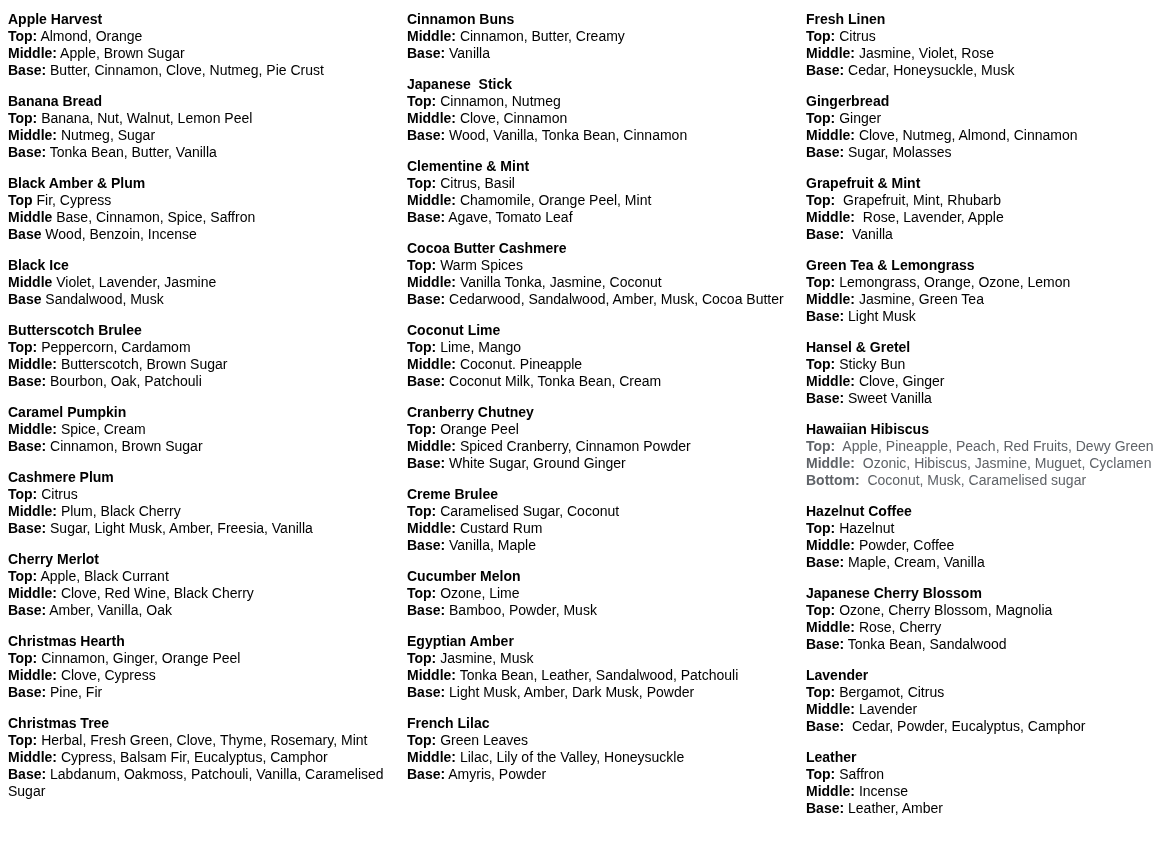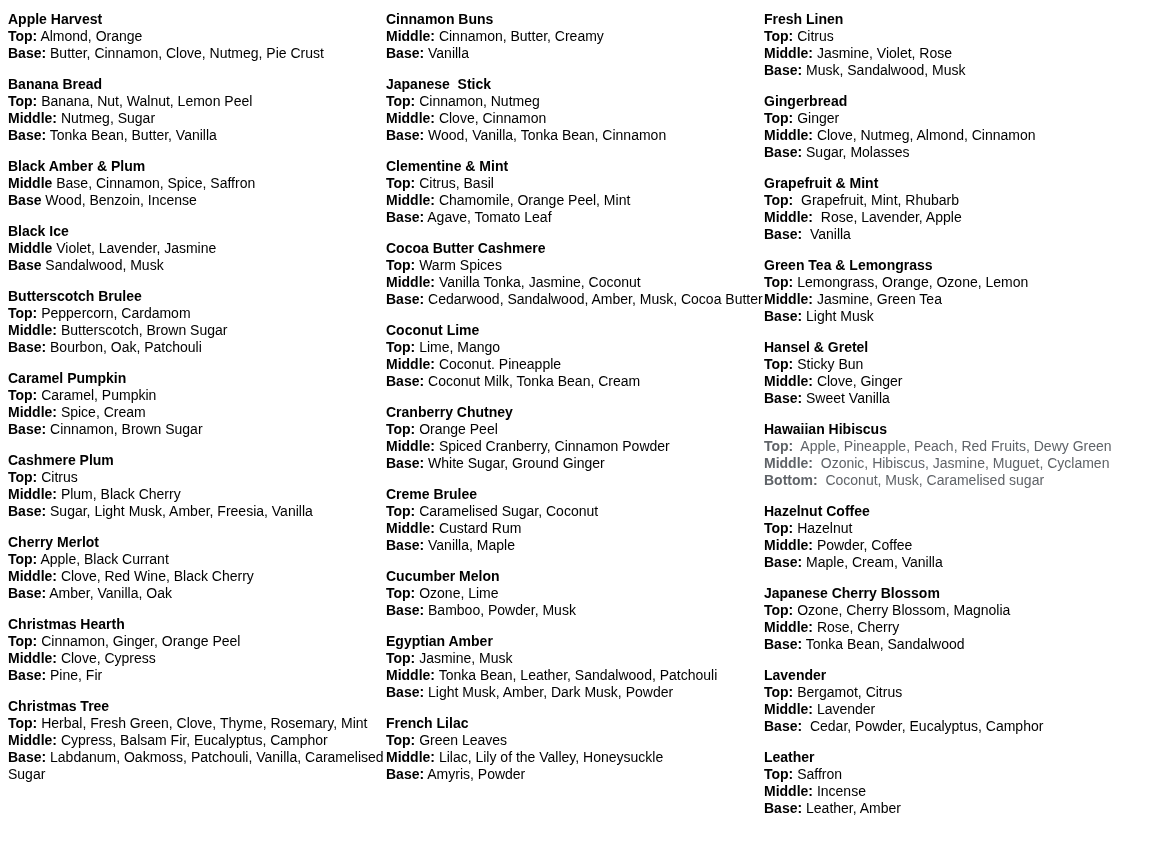--- a/index.html
+++ b/index.html
@@ -12,20 +12,21 @@
     height: 847px;
     overflow: hidden;
     font-family: "Liberation Sans", sans-serif;
     font-size: 14px;
     line-height: 17px;
     color: #000000;
   }
   .doc {
     display: flex;
     padding: 11px 0 0 8px;
+    gap: 21px;
     box-sizing: border-box;
   }
   .col {
     width: 378px;
     flex: 0 0 378px;
   }
   .entry {
     margin-bottom: 14px;
   }
   .entry-title {
@@ -45,37 +46,39 @@
 </head>
 <body style="background: rgb(255, 255, 255); color: rgb(0, 0, 0);">
 
 <div class="doc">
   <div class="col" id="col-0">
   <div class="entry">
     <div class="entry-title">Apple Harvest</div>
 
   <div class="note"><span class="note-label">Top:</span><span class="note-text"> Almond, Orange</span></div>
 
+  <div class="note"><span class="note-label">Middle:</span><span class="note-text"> Apple, Brown Sugar</span></div>
 
   <div class="note"><span class="note-label">Base:</span><span class="note-text"> Butter, Cinnamon, Clove, Nutmeg, Pie Crust</span></div>
 </div>
 
   <div class="entry">
     <div class="entry-title">Banana Bread</div>
 
   <div class="note"><span class="note-label">Top:</span><span class="note-text"> Banana, Nut, Walnut, Lemon Peel</span></div>
 
   <div class="note"><span class="note-label">Middle:</span><span class="note-text"> Nutmeg, Sugar</span></div>
 
   <div class="note"><span class="note-label">Base:</span><span class="note-text"> Tonka Bean, Butter, Vanilla</span></div>
 </div>
 
   <div class="entry">
     <div class="entry-title">Black Amber &amp; Plum</div>
 
+  <div class="note"><span class="note-label">Top</span><span class="note-text"> Fir, Cypress</span></div>
 
   <div class="note"><span class="note-label">Middle</span><span class="note-text"> Base, Cinnamon, Spice, Saffron</span></div>
 
   <div class="note"><span class="note-label">Base</span><span class="note-text"> Wood, Benzoin, Incense</span></div>
 </div>
 
   <div class="entry">
     <div class="entry-title">Black Ice</div>
 
 
@@ -90,21 +93,20 @@
   <div class="note"><span class="note-label">Top:</span><span class="note-text"> Peppercorn, Cardamom</span></div>
 
   <div class="note"><span class="note-label">Middle:</span><span class="note-text"> Butterscotch, Brown Sugar</span></div>
 
   <div class="note"><span class="note-label">Base:</span><span class="note-text"> Bourbon, Oak, Patchouli</span></div>
 </div>
 
   <div class="entry">
     <div class="entry-title">Caramel Pumpkin</div>
 
-  <div class="note"><span class="note-label">Top:</span><span class="note-text"> Caramel, Pumpkin</span></div>
 
   <div class="note"><span class="note-label">Middle:</span><span class="note-text"> Spice, Cream</span></div>
 
   <div class="note"><span class="note-label">Base:</span><span class="note-text"> Cinnamon, Brown Sugar</span></div>
 </div>
 
   <div class="entry">
     <div class="entry-title">Cashmere Plum</div>
 
   <div class="note"><span class="note-label">Top:</span><span class="note-text"> Citrus</span></div>
@@ -244,21 +246,21 @@
 </div>
 </div>
   <div class="col" id="col-2">
   <div class="entry">
     <div class="entry-title">Fresh Linen</div>
 
   <div class="note"><span class="note-label">Top:</span><span class="note-text"> Citrus</span></div>
 
   <div class="note"><span class="note-label">Middle:</span><span class="note-text"> Jasmine, Violet, Rose</span></div>
 
-  <div class="note"><span class="note-label">Base:</span><span class="note-text"> Musk, Sandalwood, Musk</span></div>
+  <div class="note"><span class="note-label">Base:</span><span class="note-text"> Cedar, Honeysuckle, Musk</span></div>
 </div>
 
   <div class="entry">
     <div class="entry-title">Gingerbread</div>
 
   <div class="note"><span class="note-label">Top:</span><span class="note-text"> Ginger</span></div>
 
   <div class="note"><span class="note-label">Middle:</span><span class="note-text"> Clove, Nutmeg, Almond, Cinnamon</span></div>
 
   <div class="note"><span class="note-label">Base:</span><span class="note-text"> Sugar, Molasses</span></div>

